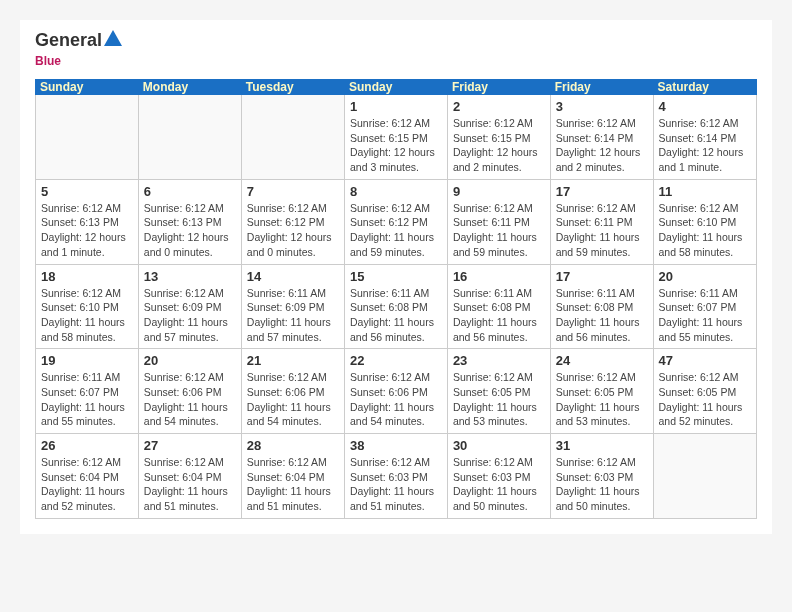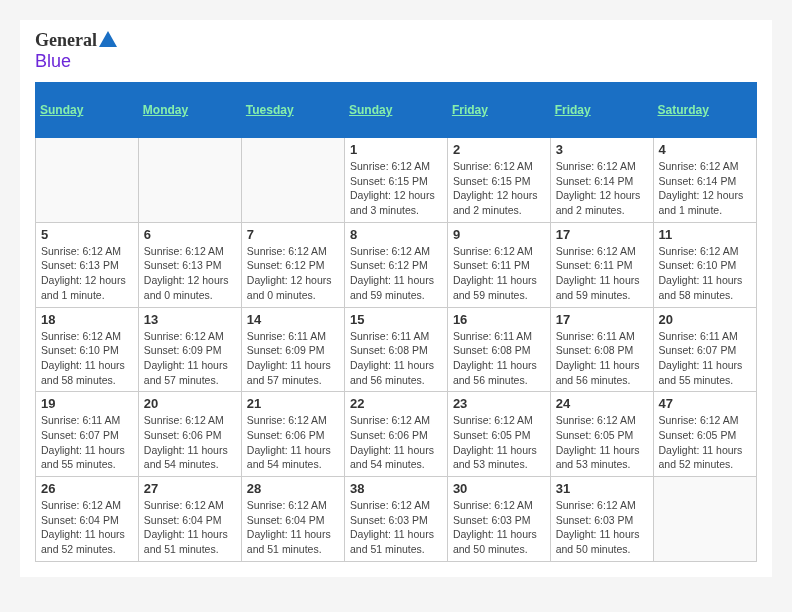--- a/index.html
+++ b/index.html
@@ -26,54 +26,51 @@
       display: flex;
       flex-direction: column;
       align-items: flex-start;
     }
     .logo-general {
       font-size: 18px;
       font-weight: bold;
       color: #333;
     }
     .logo-blue {
-      font-size: 18px;
-      font-weight: normal;
-      color: #6d28d9;
+      font-size: 12px;
+      font-weight: bold;
+      color: #be185d;
     }
     .logo-row {
       display: flex;
-      align-items: center;
-      font-family: Liberation Serif, serif;
     }
     .title-area {
       text-align: right;
     }
     .month-title {
       font-size: 32px;
       font-weight: bold;
       color: #333;
     }
     .location-title {
       font-size: 16px;
       color: #555;
     }
     .calendar {
       width: 100%;
       border-collapse: collapse;
       font-size: 11px;
     }
     .calendar th {
       background: #1a6fc4;
-      color: #86efac;
-      padding: 20px 4px;
+      color: #fef9c3;
+      padding: 0 4px;
       text-align: left;
       font-size: 12px;
       border: 1px solid #1a6fc4;
-      text-decoration: underline;
     }
     .calendar td {
       border: 1px solid #ccc;
       vertical-align: top;
       padding: 4px 5px;
       width: 107px;
       min-height: 80px;
       background: white;
     }
     .calendar td.empty {

